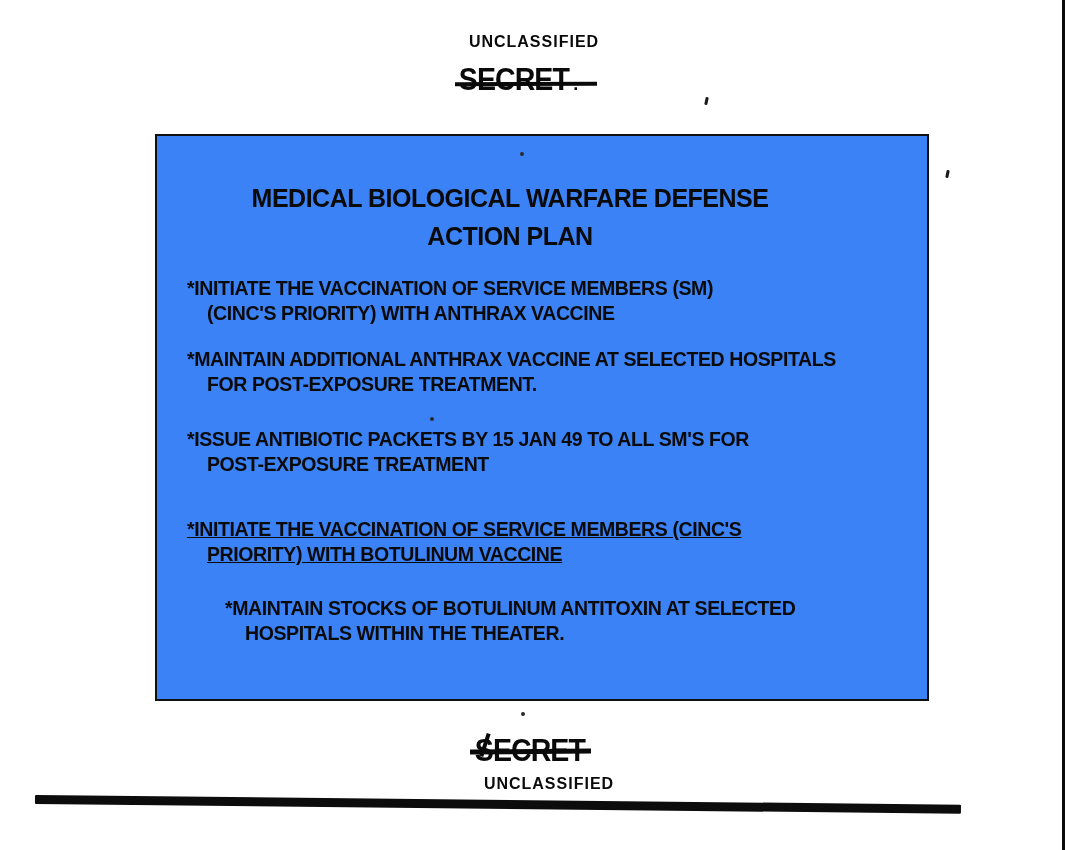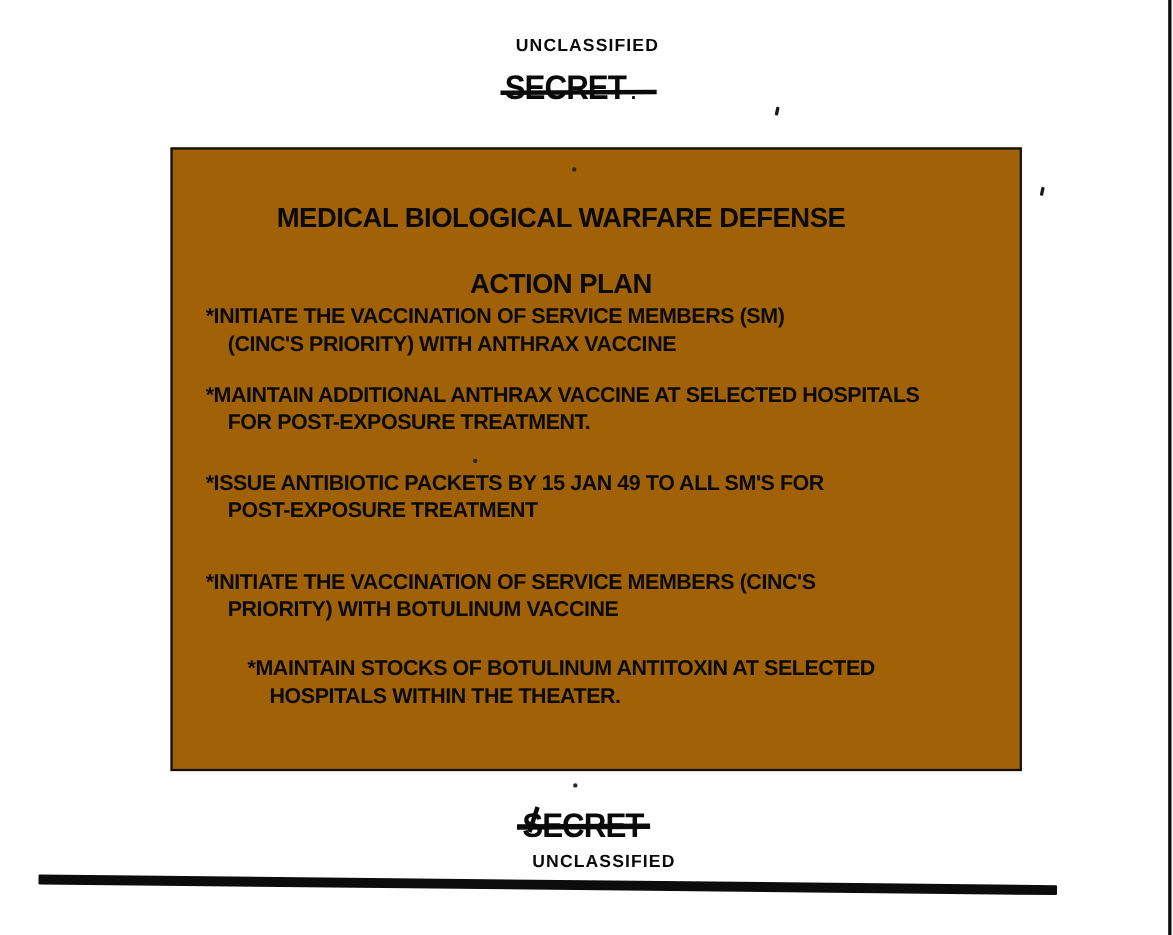--- a/index.html
+++ b/index.html
@@ -39,46 +39,45 @@
     left: 455px; top: 82px; width: 142px; height: 4px;
     background: #0a0a0a;
     transform: rotate(-0.3deg);
   }
 
   
   .content-box {
     left: 155px; top: 134px;
     width: 774px; height: 567px;
     border: 2.5px solid #101010;
-    background: #a16207;
+    background: #3b82f6;
   }
   .title-line1 {
     left: 0; right: 64px; top: 48px;
     text-align: center;
     font-size: 25px; font-weight: 700;
     letter-spacing: -0.5px;
   }
   .title-line2 {
     left: 0; right: 64px; top: 86px;
     text-align: center;
     font-size: 25px; font-weight: 700;
     letter-spacing: -0.5px;
-    margin-top: 22px;
   }
   .bullet {
     left: 30px; right: 8px;
     font-size: 19.5px; font-weight: 700;
     letter-spacing: -0.4px;
     line-height: 25px;
   }
   .bullet .bline2 { padding-left: 20px; }
   .b1 { top: 140px; }
   .b2 { top: 211px; }
   .b3 { top: 291px; }
-  .b4 { top: 381px; }
+  .b4 { top: 381px; text-decoration: underline; }
   .b5 { top: 460px; margin-left: 38px; }
 
   
   .bottom-secret-wrap {
     left: 0; right: 0; top: 733px;
     text-align: center;
     transform: translateX(-3px);
   }
   .bottom-strike {
     left: 470px; top: 749px; width: 121px; height: 4.5px;

